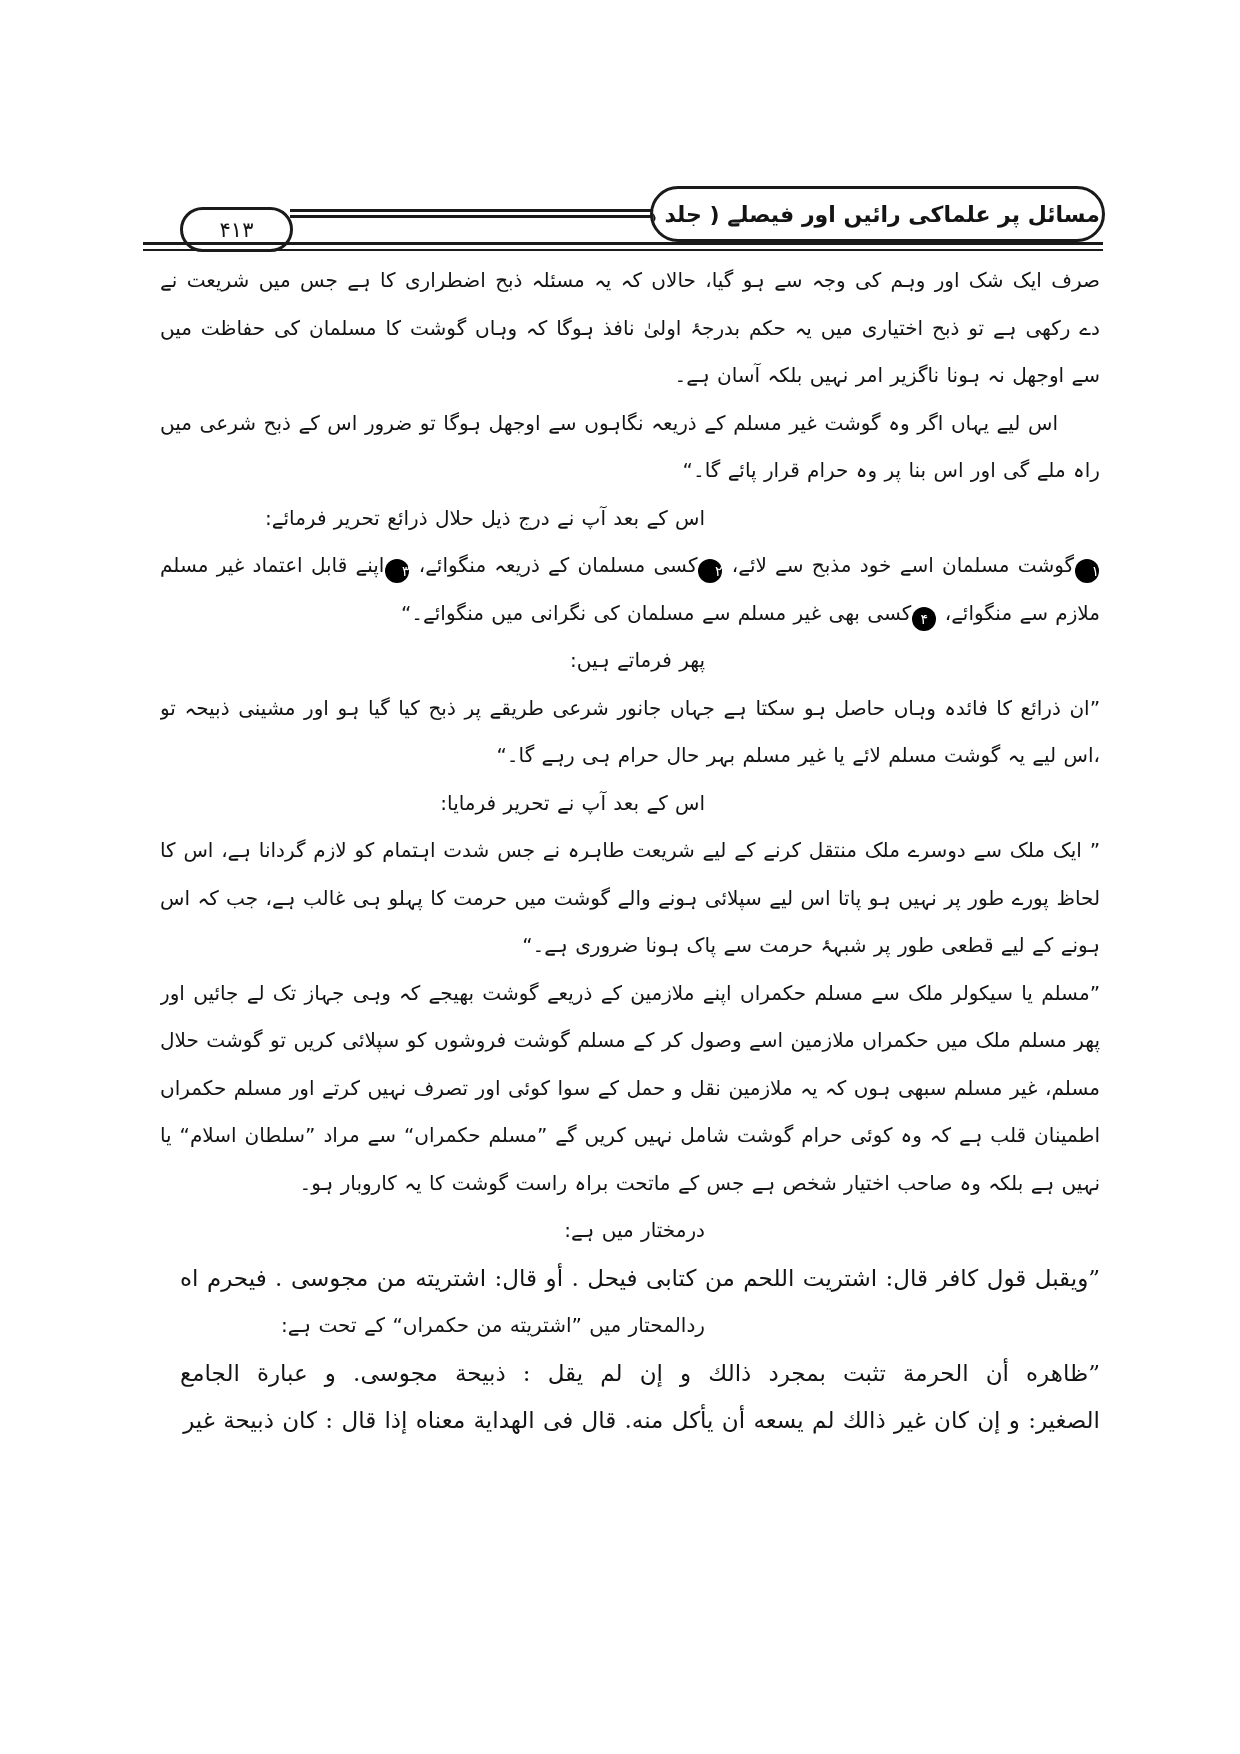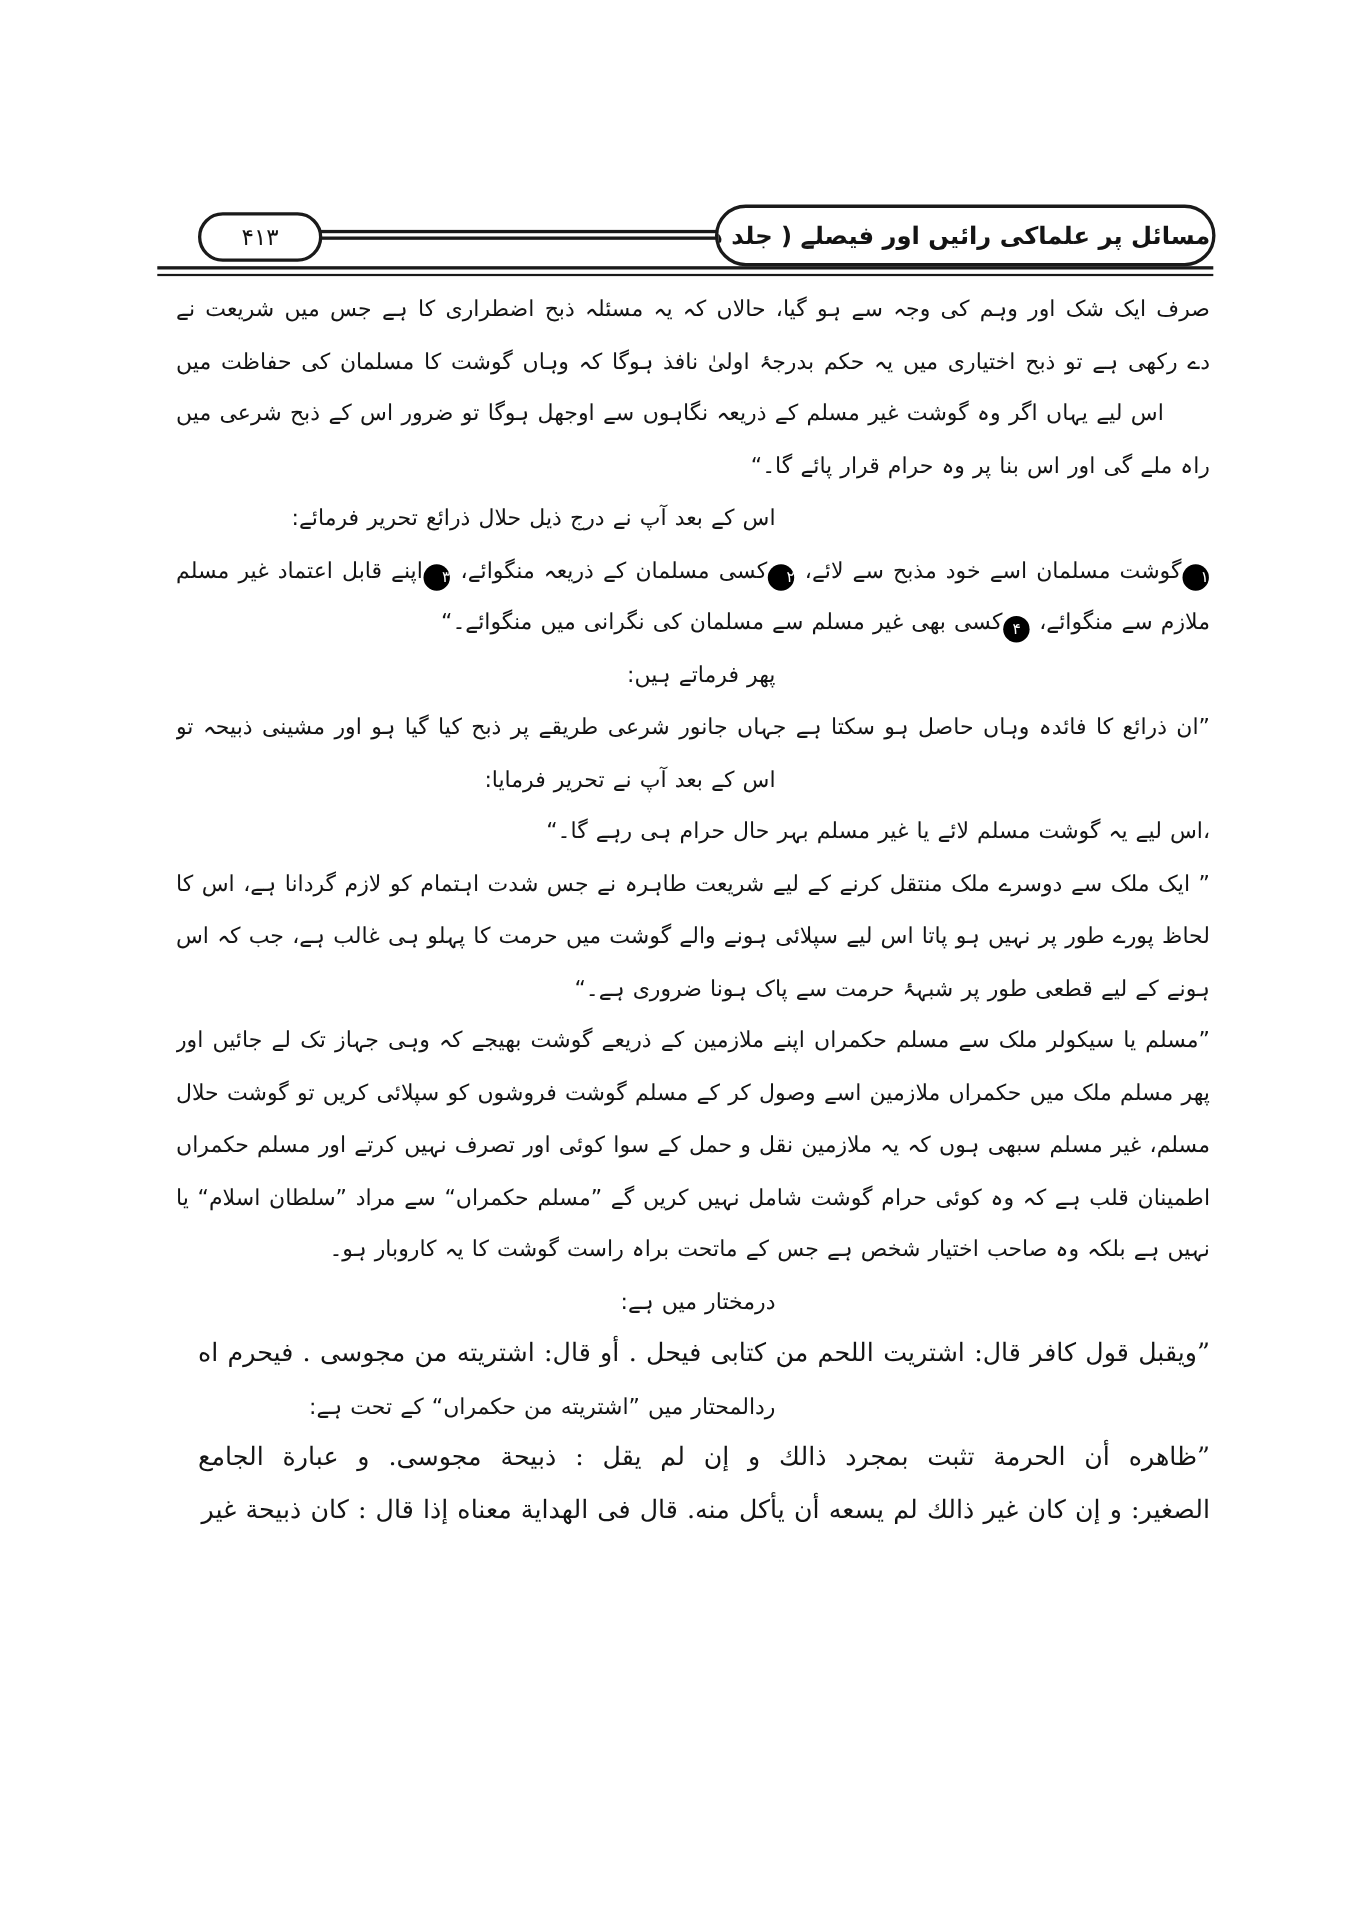--- a/index.html
+++ b/index.html
@@ -34,21 +34,21 @@
     border: 3px solid #1a1a1a;
     border-radius: 30px;
     display: flex;
     align-items: center;
     justify-content: center;
     background: #fff;
   }
   .pill-num {
     position: absolute;
     left: 0;
-    top: 7px;
+    top: 21px;
     width: 113px;
     height: 45px;
     font-size: 21px;
     letter-spacing: 1px;
   }
   .pill-title {
     position: absolute;
     right: 0;
     top: 0;
     width: 455px;
@@ -142,29 +142,30 @@
     <div class="pill pill-title">
       <span>جدید مسائل پر علماکی رائیں اور فیصلے ( جلد دوم )</span>
     </div>
   </div>
 
   <div class="full-rule"></div>
 
   <div class="content" id="content">
       <div class="line full">صرف ایک شک اور وہم کی وجہ سے ہو گیا، حالاں کہ یہ مسئلہ ذبح اضطراری کا ہے جس میں شریعت نے بہت کچھ چھوٹ</div>
       <div class="line full">دے رکھی ہے تو ذبح اختیاری میں یہ حکم بدرجۂ اولیٰ نافذ ہوگا کہ وہاں گوشت کا مسلمان کی حفاظت میں رہنا، یا اس کی نگاہوں</div>
+      <div class="line end">سے اوجھل نہ ہونا ناگزیر امر نہیں بلکہ آسان ہے۔</div>
       <div class="line start">اس لیے یہاں اگر وہ گوشت غیر مسلم کے ذریعہ نگاہوں سے اوجھل ہوگا تو ضرور اس کے ذبح شرعی میں وہم وشک کو</div>
       <div class="line end">راہ ملے گی اور اس بنا پر وہ حرام قرار پائے گا۔“</div>
       <div class="line lead">اس کے بعد آپ نے درج ذیل حلال ذرائع تحریر فرمائے:</div>
       <div class="line full"><span class="nb">۱</span>گوشت مسلمان اسے خود مذبح سے لائے، <span class="nb">۲</span>کسی مسلمان کے ذریعہ منگوائے، <span class="nb">۳</span>اپنے قابل اعتماد غیر مسلم</div>
       <div class="line end">ملازم سے منگوائے، <span class="nb">۴</span>کسی بھی غیر مسلم سے مسلمان کی نگرانی میں منگوائے۔“</div>
       <div class="line lead">پھر فرماتے ہیں:</div>
       <div class="line full">”ان ذرائع کا فائدہ وہاں حاصل ہو سکتا ہے جہاں جانور شرعی طریقے پر ذبح کیا گیا ہو اور مشینی ذبیحہ تو غیر شرعی ذبیحہ ہے</div>
+      <div class="line end">،اس لیے یہ گوشت مسلم لائے یا غیر مسلم بہر حال حرام ہی رہے گا۔“</div>
       <div class="line lead">اس کے بعد آپ نے تحریر فرمایا:</div>
-      <div class="line end">،اس لیے یہ گوشت مسلم لائے یا غیر مسلم بہر حال حرام ہی رہے گا۔“</div>
       <div class="line full">” ایک ملک سے دوسرے ملک منتقل کرنے کے لیے شریعت طاہرہ نے جس شدت اہتمام کو لازم گردانا ہے، اس کا</div>
       <div class="line full">لحاظ پورے طور پر نہیں ہو پاتا اس لیے سپلائی ہونے والے گوشت میں حرمت کا پہلو ہی غالب ہے، جب کہ اس کے حلال</div>
       <div class="line end">ہونے کے لیے قطعی طور پر شبہۂ حرمت سے پاک ہونا ضروری ہے۔“</div>
       <div class="line full">”مسلم یا سیکولر ملک سے مسلم حکمراں اپنے ملازمین کے ذریعے گوشت بھیجے کہ وہی جہاز تک لے جائیں اور لوڈ کریں،</div>
       <div class="line full">پھر مسلم ملک میں حکمراں ملازمین اسے وصول کر کے مسلم گوشت فروشوں کو سپلائی کریں تو گوشت حلال ہے، اگرچہ ملازمین میں</div>
       <div class="line full">مسلم، غیر مسلم سبھی ہوں کہ یہ ملازمین نقل و حمل کے سوا کوئی اور تصرف نہیں کرتے اور مسلم حکمراں اور ملازمین پر اس قدر</div>
       <div class="line full">اطمینان قلب ہے کہ وہ کوئی حرام گوشت شامل نہیں کریں گے ”مسلم حکمراں“ سے مراد ”سلطان اسلام“ یا ”وزیر اعظم“</div>
       <div class="line end">نہیں ہے بلکہ وہ صاحب اختیار شخص ہے جس کے ماتحت براہ راست گوشت کا یہ کاروبار ہو۔</div>
       <div class="line lead">درمختار میں ہے:</div>
       <div class="line full ar">”ويقبل قول كافر قال: اشتريت اللحم من كتابى فيحل . أو قال: اشتريته من مجوسى . فيحرم اه .</div>

